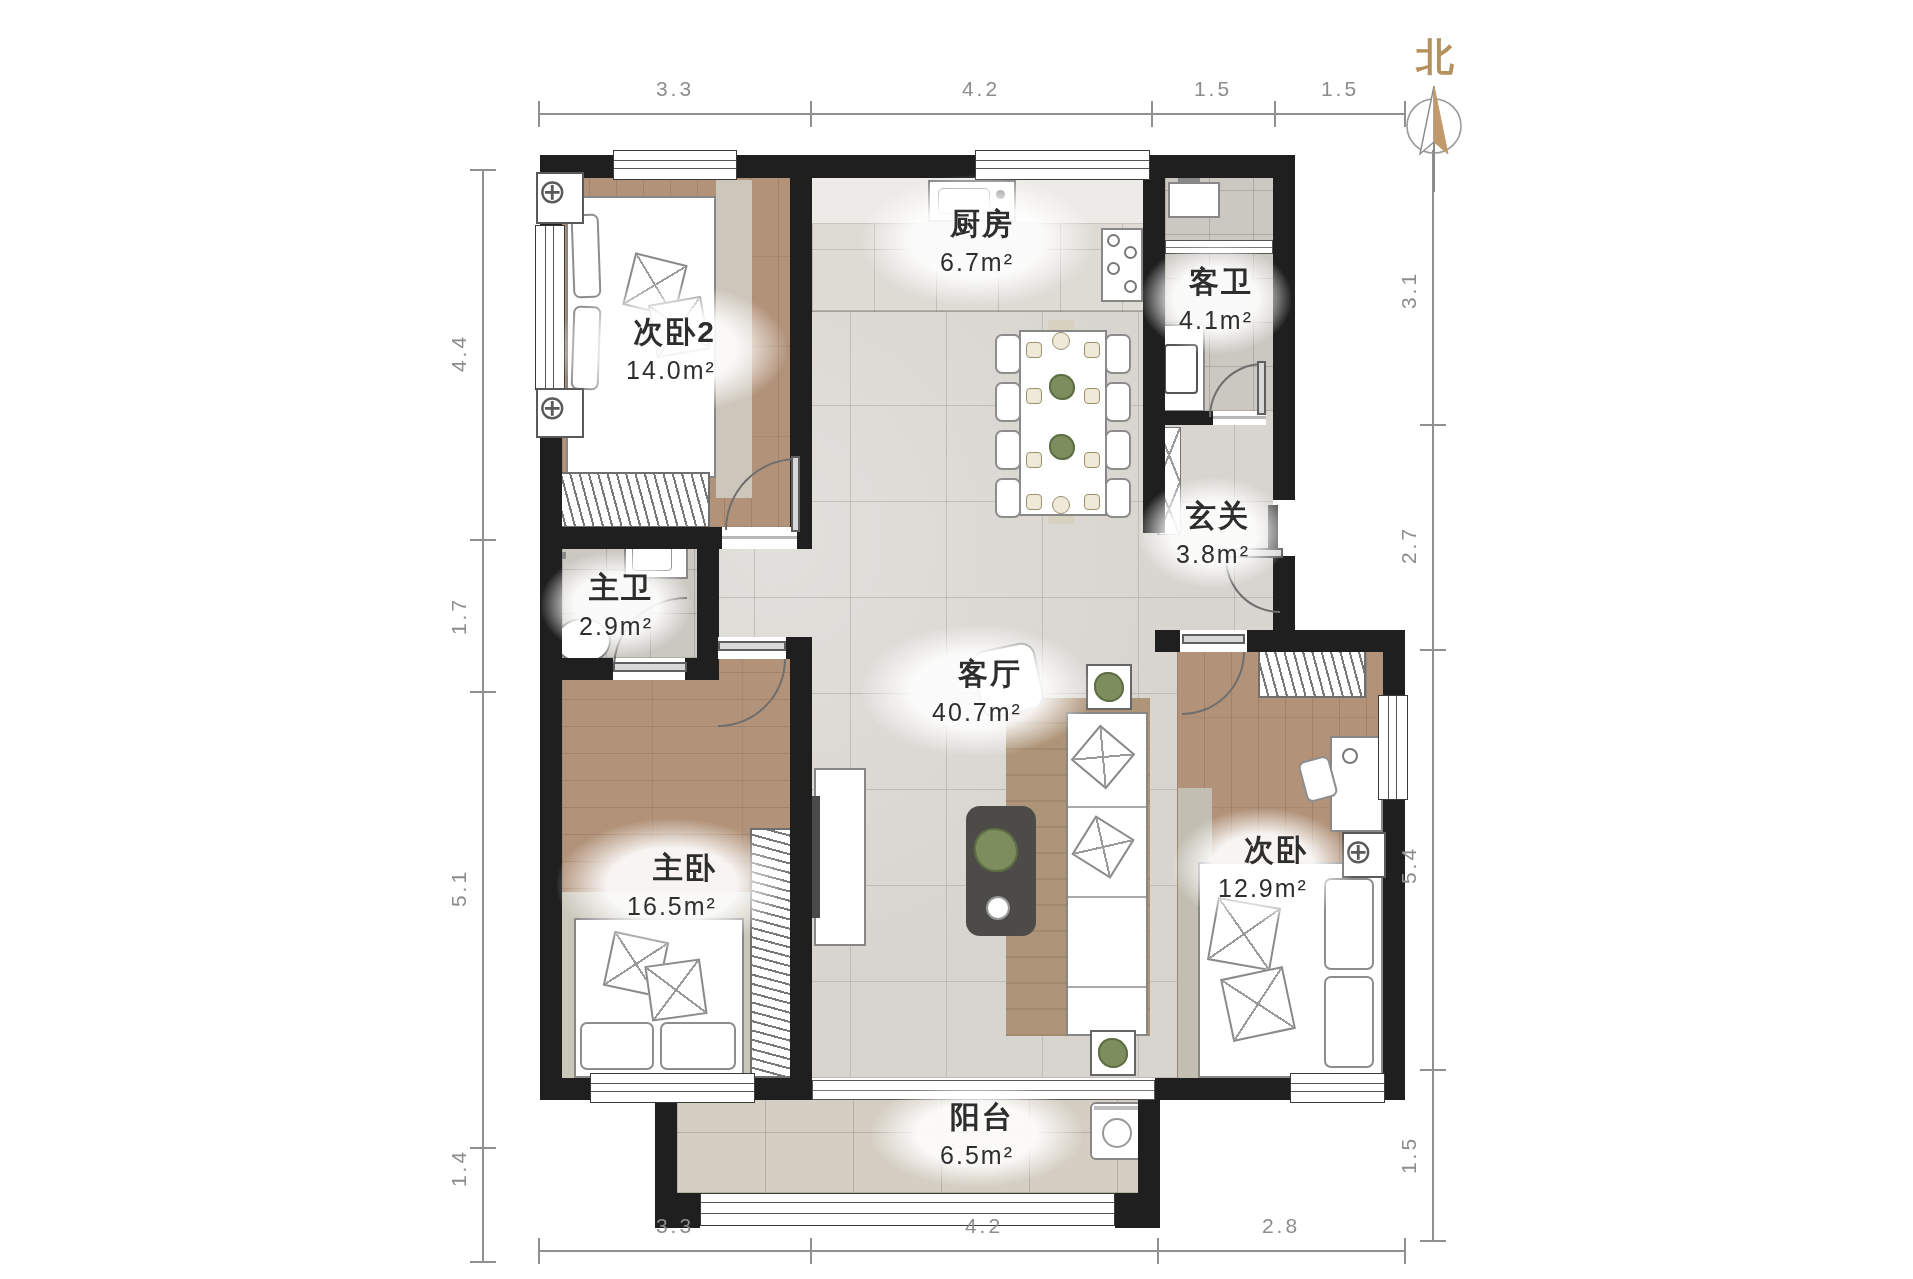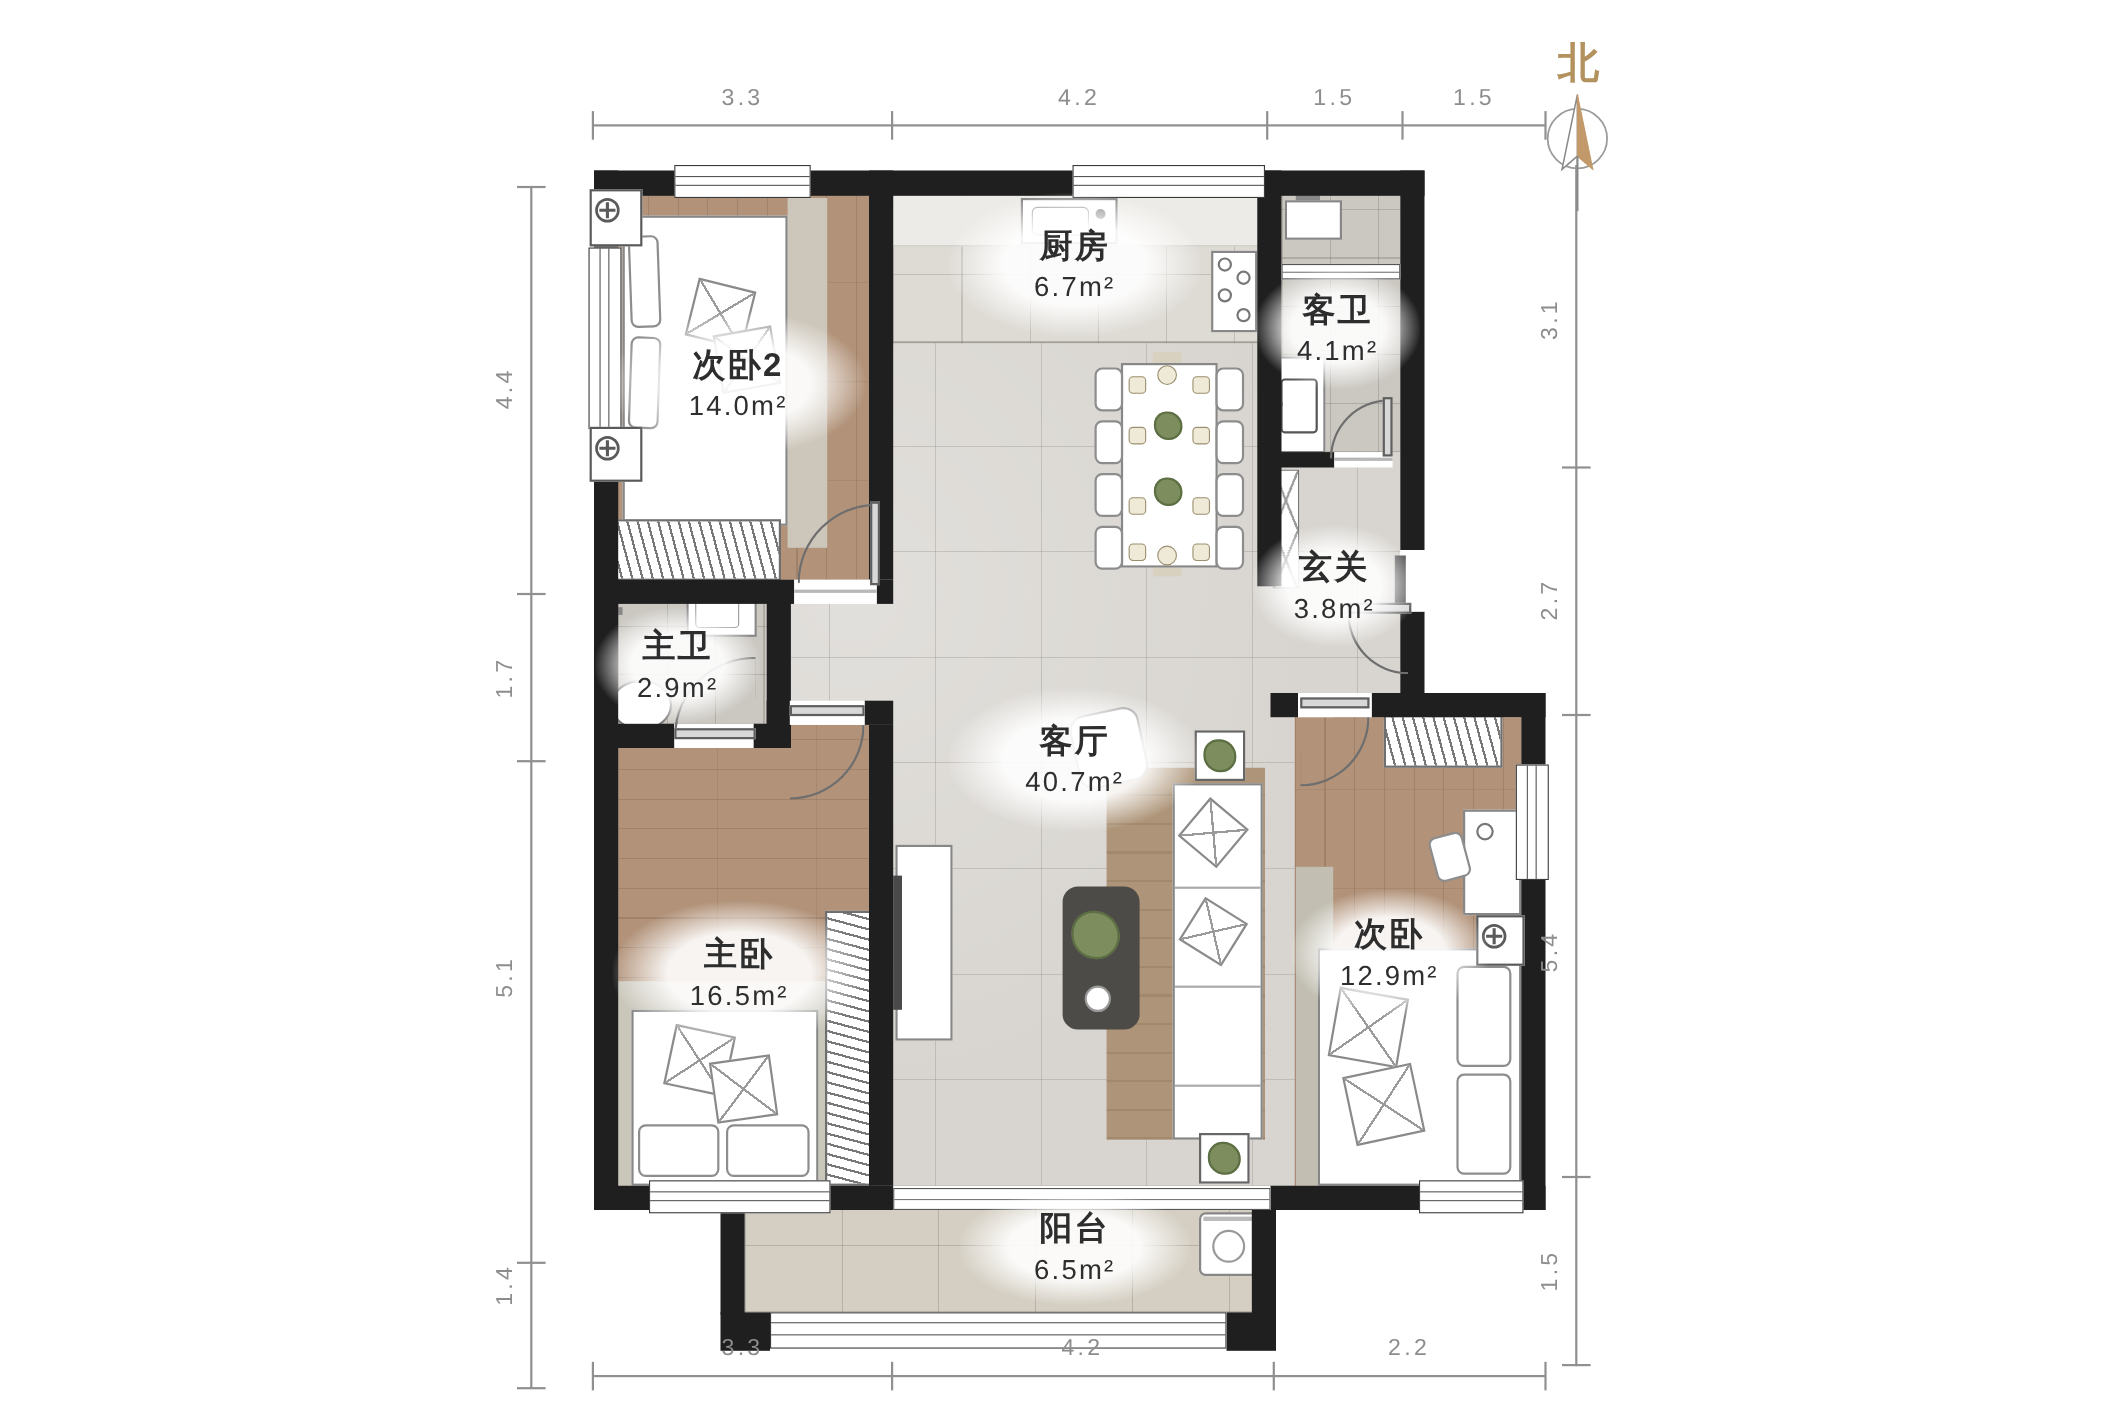--- a/index.html
+++ b/index.html
@@ -71,21 +71,21 @@
   .blob{background:#7d8d5e;border-radius:46% 54% 48% 52%;box-shadow:inset 0 0 0 2px rgba(60,80,40,.5);z-index:4;}
   .dark{background:#4d4b47;border-radius:14px;z-index:3;}
   .burner{border:2px solid #777;border-radius:50%;background:#fff;z-index:4;}
   
   .dline{background:#909090;z-index:9;}
   .tickv{width:2px;height:26px;background:#909090;z-index:9;}
   .tickh{width:26px;height:2px;background:#909090;z-index:9;}
   .dim{position:absolute;color:#8d8d8d;font-size:21px;letter-spacing:3px;transform:translate(-50%,-50%);z-index:9;white-space:nowrap;}
   .dim.v{transform:translate(-50%,-50%) rotate(-90deg);}
   
-  .room-label{position:absolute;transform:translate(-50%,-50%);text-align:center;z-index:8;white-space:nowrap;}
+  .room-label{position:absolute;transform:translate(-50%,-50%);text-align:right;z-index:8;white-space:nowrap;}
   .halo{position:absolute;left:50%;top:50%;width:230px;height:130px;transform:translate(-50%,-50%);
         background:radial-gradient(ellipse, rgba(255,255,255,.9) 0 40%, rgba(255,255,255,0) 72%);z-index:-1;}
   .rname{font-size:30px;font-weight:bold;color:#2d2d2d;letter-spacing:2px;}
   .rarea{font-size:25px;color:#2e2e2e;letter-spacing:2px;margin-top:3px;}
   
   .north-label{position:absolute;font-size:38px;font-weight:bold;color:#b3925e;transform:translate(-50%,0);z-index:9;}
 </style>
 </head>
 <body>
 
@@ -323,21 +323,21 @@
   <b class="dim" style="left:1213px;top:89px">1.5</b>
   <b class="dim" style="left:1340px;top:89px">1.5</b>
 
   <i class="dline" style="left:539px;top:1250px;width:866px;height:2px"></i>
   <i class="tickv" style="left:538px;top:1238px"></i>
   <i class="tickv" style="left:810px;top:1238px"></i>
   <i class="tickv" style="left:1157px;top:1238px"></i>
   <i class="tickv" style="left:1404px;top:1238px"></i>
   <b class="dim" style="left:675px;top:1226px">3.3</b>
   <b class="dim" style="left:984px;top:1226px">4.2</b>
-  <b class="dim" style="left:1281px;top:1226px">2.2</b>
+  <b class="dim" style="left:1281px;top:1226px">2.8</b>
 
   <i class="dline" style="left:482px;top:170px;width:2px;height:1092px"></i>
   <i class="tickh" style="left:470px;top:169px"></i>
   <i class="tickh" style="left:470px;top:539px"></i>
   <i class="tickh" style="left:470px;top:691px"></i>
   <i class="tickh" style="left:470px;top:1147px"></i>
   <i class="tickh" style="left:470px;top:1261px"></i>
   <b class="dim v" style="left:459px;top:353px">4.4</b>
   <b class="dim v" style="left:459px;top:616px">1.7</b>
   <b class="dim v" style="left:459px;top:888px">5.1</b>

